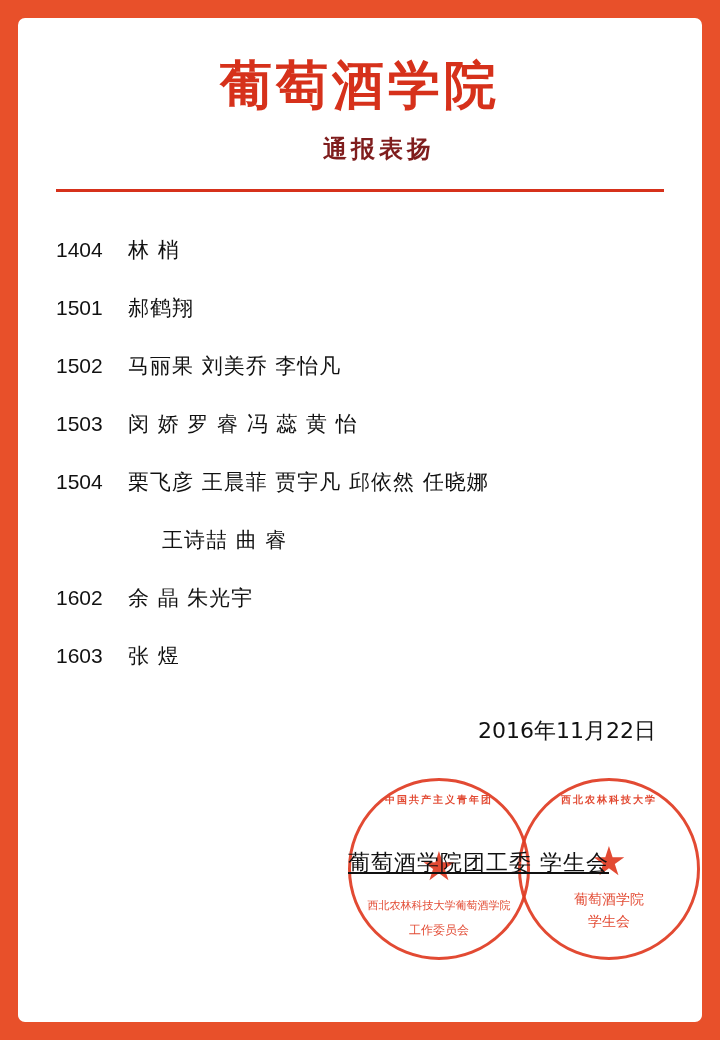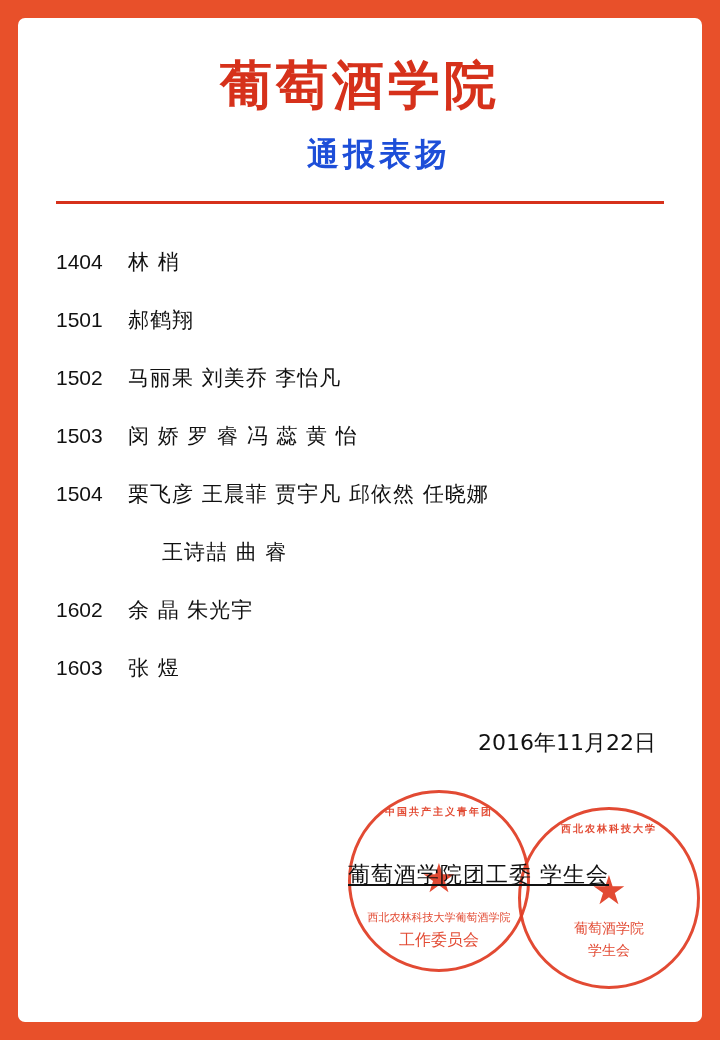--- a/index.html
+++ b/index.html
@@ -28,24 +28,24 @@
     color: #d6311b;
     font-family: "DejaVu Serif", serif;
     font-weight: bold;
     font-size: 52px;
     letter-spacing: 4px;
     margin-top: 38px;
     line-height: 1.1;
   }
   .subtitle {
     text-align: center;
-    color: #1d4ed8;
+    color: #7f1d1d;
     font-family: "DejaVu Serif", serif;
     font-weight: bold;
-    font-size: 32px;
+    font-size: 24px;
     letter-spacing: 4px;
     margin-top: 20px;
     padding-left: 38px;
   }
   .rule {
     height: 3px;
     background: #d6311b;
     margin: 24px 38px 0 38px;
   }
   .list {
@@ -110,21 +110,21 @@
     color: #e03b22;
     z-index: 2;
     opacity: 0.92;
   }
   .stamp-left {
     left: 330px;
     top: 4px;
   }
   .stamp-right {
     left: 500px;
-    top: 21px;
+    top: 4px;
   }
   .stamp .star {
     position: absolute;
     left: 50%;
     top: 50%;
     transform: translate(-50%, -58%);
     font-size: 40px;
     line-height: 1;
   }
   .stamp .arc {
@@ -146,21 +146,21 @@
     text-align: center;
     font-size: 11px;
     font-family: "DejaVu Serif", serif;
   }
   .stamp .bottom-2 {
     position: absolute;
     left: 0;
     right: 0;
     bottom: 18px;
     text-align: center;
-    font-size: 16px;
+    font-size: 12px;
     font-family: "DejaVu Serif", serif;
   }
   .stamp-right .star {
     transform: translate(-50%, -70%);
   }
   .stamp-right .bottom-1 {
     bottom: 48px;
     font-size: 14px;
   }
   .stamp-right .bottom-2 {

